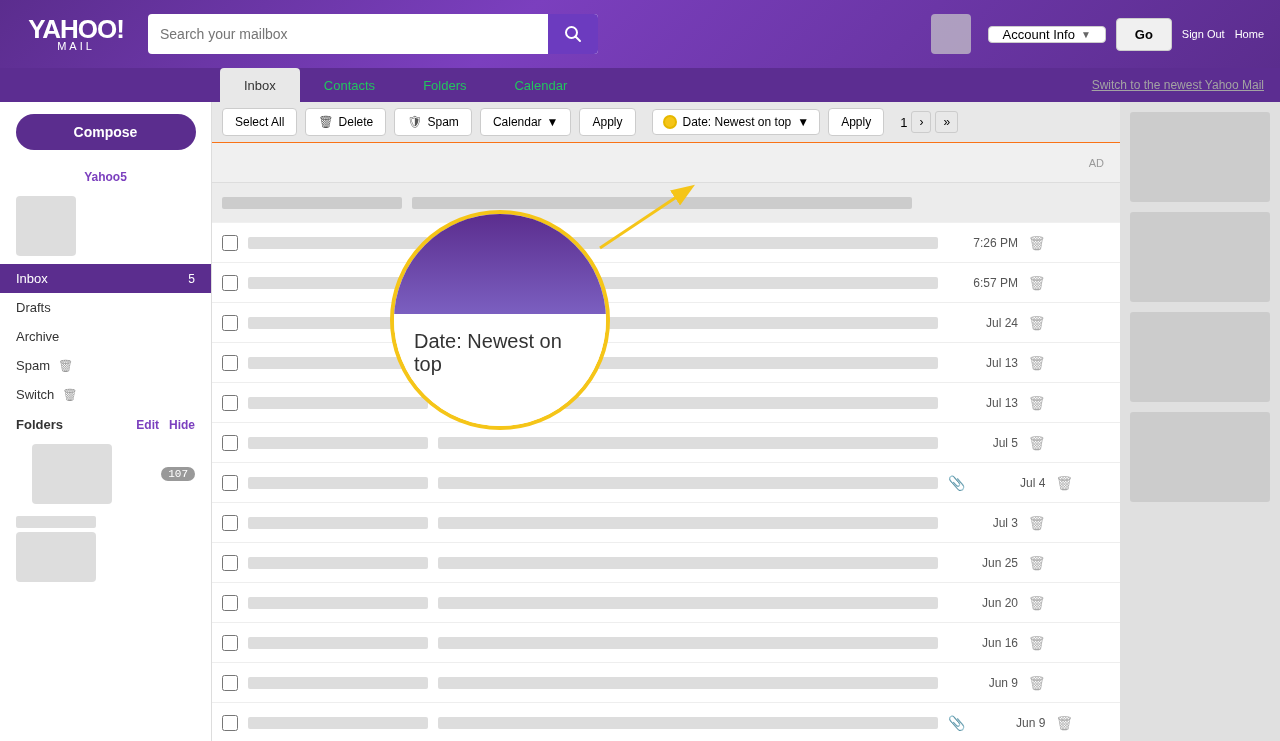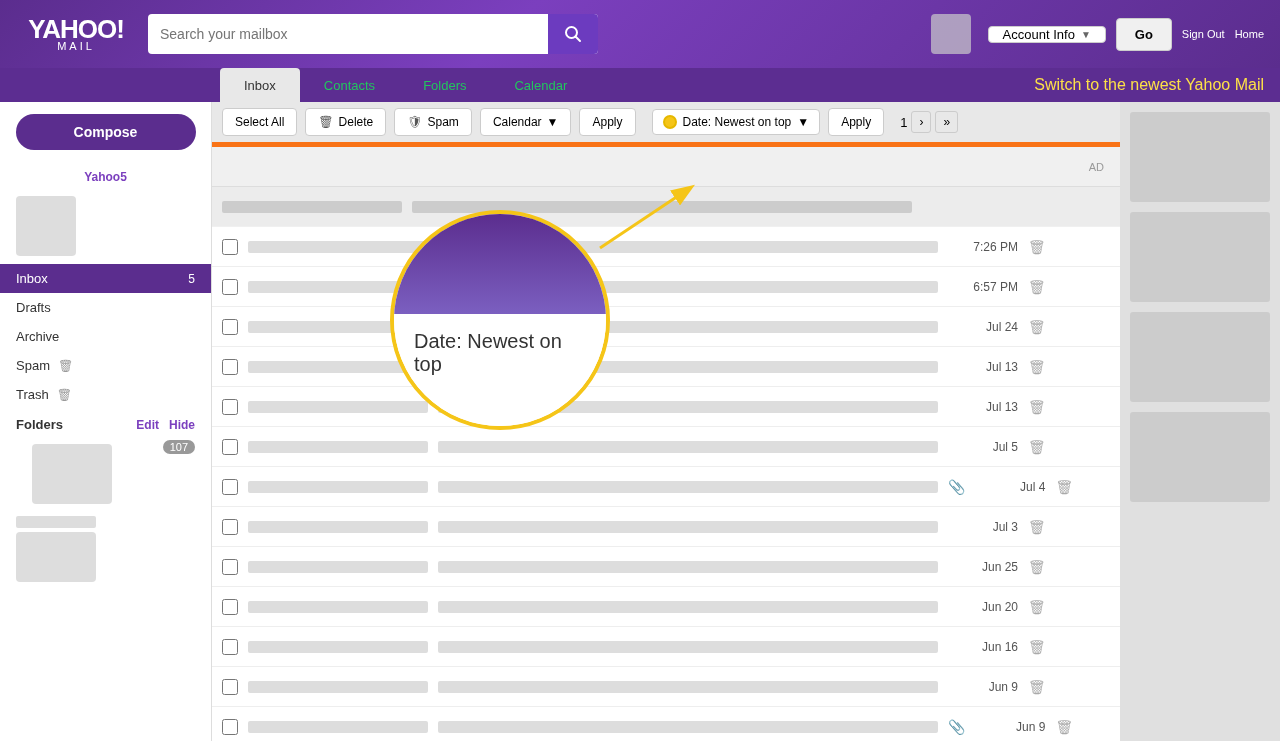--- a/index.html
+++ b/index.html
@@ -134,23 +134,24 @@
     }
     .nav-tab.active {
       background: #e8e8e8;
       color: #333;
     }
     #newest-yahoo-mail {
       position: absolute;
       right: 16px;
       top: 50%;
       transform: translateY(-50%);
-      color: #fde047;
-      font-size: 16px;
-      cursor: pointer;
+      color: #a3a3a3;
+      font-size: 12px;
+      cursor: pointer;
+      text-decoration: underline;
     }
 
     
     #main {
       display: flex;
       height: calc(741px - 68px - 34px);
     }
 
     
     #sidebar {
@@ -260,21 +261,21 @@
       overflow: hidden;
       display: flex;
       flex-direction: column;
     }
     #toolbar {
       background: #e8e8e8;
       display: flex;
       align-items: center;
       padding: 6px 10px;
       gap: 8px;
-      border-bottom: 5px solid #f97316;
+      border-bottom: 1px solid #f97316;
       flex-shrink: 0;
     }
     .toolbar-btn {
       padding: 6px 12px;
       background: white;
       border: 1px solid #ccc;
       border-radius: 4px;
       cursor: pointer;
       font-size: 12px;
       display: flex;
@@ -492,33 +493,33 @@
       <span>Drafts</span>
     </div>
     <div class="sidebar-item">
       <span>Archive</span>
     </div>
     <div class="sidebar-item">
       <span>Spam</span>
       <span class="delete-icon">🗑</span>
     </div>
     <div class="sidebar-item">
-      <span>Trash</span>
+      <span>Switch</span>
       <span class="delete-icon">🗑</span>
     </div>
 
     <div class="folders-header">
       <span>Folders</span>
       <span class="actions">
         <span>Edit</span>
         &nbsp;
         <span>Hide</span>
       </span>
     </div>
-    <div style="display:flex; align-items:flex-start; padding: 4px 16px;">
+    <div style="display:flex; align-items:center; padding: 4px 16px; font-family: Liberation Mono, monospace;">
       <div class="folder-thumbnail"></div>
       <span class="folder-badge">107</span>
     </div>
     <div class="folder-item-placeholder"></div>
     <div class="folder-thumbnail" style="width:80px;height:50px;margin:4px 16px;"></div>
   </div>
 
   <div id="email-list">
 
     <div id="toolbar">

